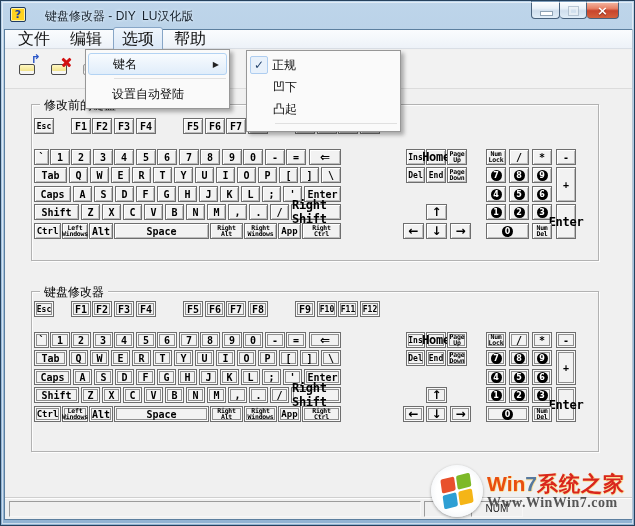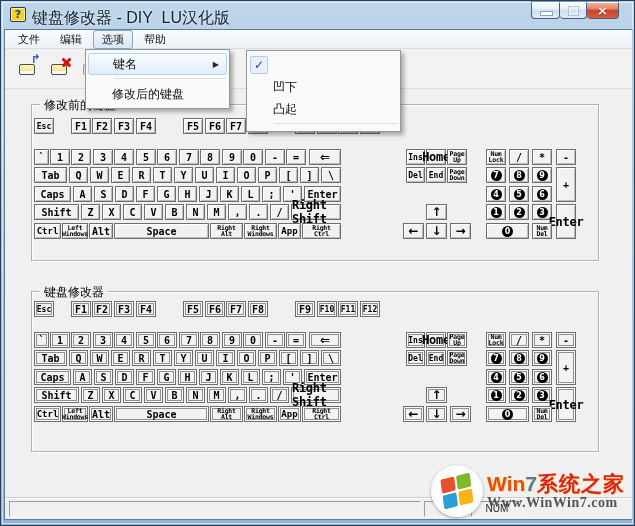--- a/index.html
+++ b/index.html
@@ -8,40 +8,40 @@
        font-family:"Liberation Sans","DejaVu Sans",sans-serif;
        background:linear-gradient(180deg,#bed5ea,#9cbcda 60%,#92b3d3);
        border:1px solid #26425e;overflow:hidden;}
   #win::after{content:"";position:absolute;left:1px;top:1px;right:1px;bottom:1px;
        pointer-events:none;border:1px solid rgba(255,255,255,.55);}
   
   .titlebar{position:absolute;left:0;top:0;width:635px;height:29px;}
   .app-icon{position:absolute;left:9px;top:6px;width:16px;height:15px;background:#ffd21e;
        border:1px solid #1d3a66;border-radius:2px;color:#1c3fa0;font:bold 11px/13px "DejaVu Sans",sans-serif;
        text-align:center;box-shadow:inset 0 0 0 1px #fff3a8;}
-  .title{position:absolute;left:31px;top:7px;font-size:16px;color:#15202b;white-space:pre;
+  .title{position:absolute;left:44px;top:7px;font-size:12px;color:#15202b;white-space:pre;
        text-shadow:0 0 3px #dcebf8,0 0 3px #dcebf8;}
   .winbtns{position:absolute;right:17px;top:0;height:19px;display:flex;}
   .wb{height:18px;border:1px solid #47617c;border-top-color:#7c9cba;border-radius:0 0 4px 4px;
       margin-left:0;position:relative;box-shadow:inset 0 1px 0 rgba(255,255,255,.65);}
   .wb-min{width:29px;background:linear-gradient(#fdfeff,#e9f1f8 40%,#cfdeed 55%,#e0edf8);}
   .wb-max{width:27px;background:linear-gradient(#fdfeff,#e9f1f8 40%,#cfdeed 55%,#e0edf8);border-left:none;}
   .wb-close{width:32px;background:linear-gradient(#f4b9a5,#e88266 40%,#c8452d 55%,#d4603c);border-left:none;}
   .glyph-min{position:absolute;left:9px;top:10px;width:11px;height:3px;background:#fff;
       box-shadow:0 0 0 1px #8fa3b5;}
   .glyph-max{position:absolute;left:9px;top:5px;width:9px;height:8px;border:2px solid #eef3f7;
       box-shadow:0 0 0 1px #9fb0c0;opacity:.65;}
   .glyph-close{position:absolute;left:0;right:0;top:1px;text-align:center;color:#fff;
       font:bold 13px/16px "DejaVu Sans",sans-serif;text-shadow:0 1px 1px #7e2413;}
   
   .client{position:absolute;left:4px;top:29px;width:627px;height:489px;background:#f0f0f0;
       box-shadow:0 0 0 1px #5c7f9f;}
   .menubar{position:absolute;left:0;top:0;width:627px;height:19px;display:flex;align-items:center;
       background:linear-gradient(#fafcfe,#edf2f8);border-bottom:1px solid #d9dee5;padding-left:4px;}
-  .mb-item{font-size:11px;color:#111;padding:1px 8px;margin-right:2px;border:1px solid transparent;}
+  .mb-item{font-size:16px;color:#111;padding:1px 8px;margin-right:2px;border:1px solid transparent;}
   .mb-item.open{border:1px solid #87a6c7;border-radius:3px;background:linear-gradient(#eff5fc,#d9e7f6);}
   .toolbar{position:absolute;left:0;top:20px;width:627px;height:39px;background:#f2f2f2;
       border-bottom:1px solid #dcdcdc;}
   .tb-btn{position:absolute;top:5px;width:24px;height:23px;}
   .tb-kbd{position:absolute;left:2px;bottom:3px;width:16px;height:11px;border:1px solid #4c4c4c;border-radius:2px;
       background:linear-gradient(#fff8c4,#ecd96e);box-shadow:inset 0 -3px 0 #f6f6f6;}
   .tb-btn.dim .tb-kbd{background:linear-gradient(#e8e8e8,#c9c9c9);border-color:#9a9a9a;}
   .tb-arrow{position:absolute;right:0;top:-3px;font:bold 12px "DejaVu Sans",sans-serif;color:#2a56c8;}
   .x1,.x2{position:absolute;right:1px;top:6px;width:11px;height:2.5px;background:#d21212;border-radius:1px;}
   .x1{transform:rotate(45deg);} .x2{transform:rotate(-45deg);}
@@ -454,26 +454,27 @@
 
   <div class="popup popup1" id="popup1">
       <div class="menu-item hl">
         <span class="gutter"></span>
         <span class="mi-label">键名</span>
         <span class="sub-arrow">▶</span>
       </div>
       <div class="menu-sep"></div>
       <div class="menu-item">
         <span class="gutter"></span>
-        <span class="mi-label">修改后的键盘</span>
+        <span class="mi-label">设置自动登陆</span>
       </div>
     </div>
   <div class="popup popup2" id="popup2">
       <div class="menu-item">
         <span class="gutter checked">✓</span>
+        <span class="mi-label">正规</span>
       </div>
       <div class="menu-item">
         <span class="gutter"></span>
         <span class="mi-label">凹下</span>
       </div>
       <div class="menu-item">
         <span class="gutter"></span>
         <span class="mi-label">凸起</span>
       </div>
       <div class="menu-sep"></div>

